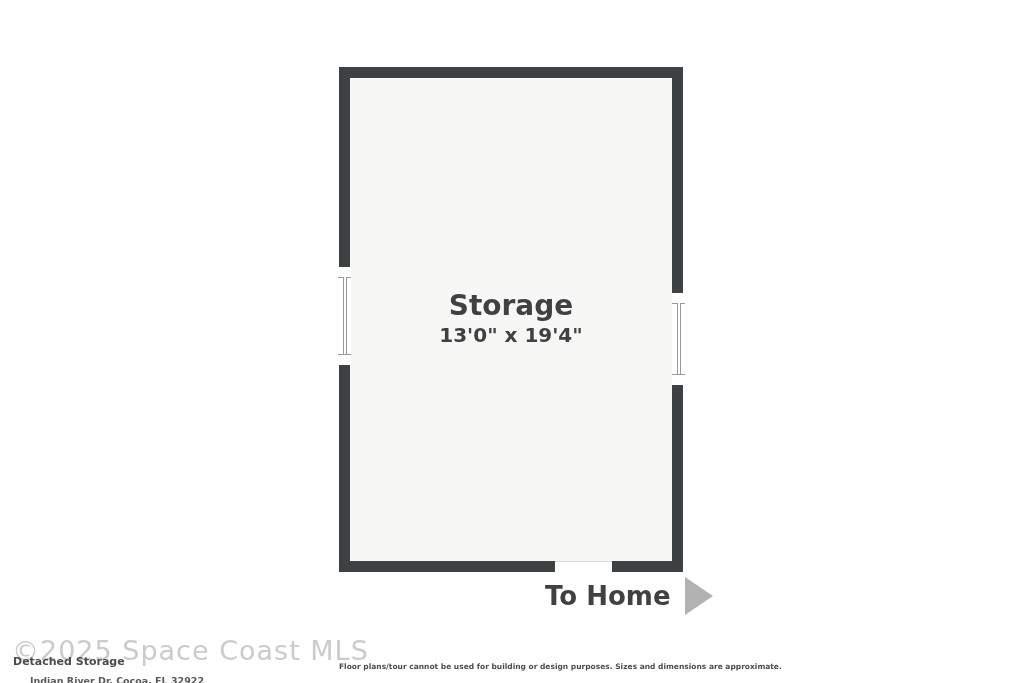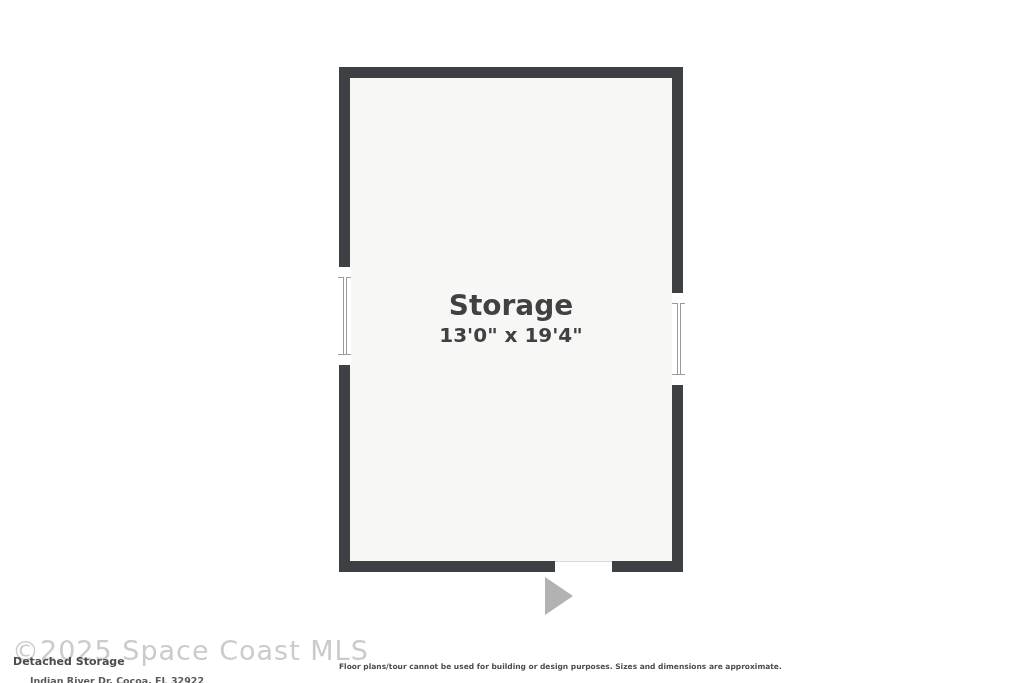--- a/index.html
+++ b/index.html
@@ -173,20 +173,21 @@
 
   <div class="window right">
     <div class="cap-top"></div>
     <div class="glass"></div>
     <div class="cap-bottom"></div>
   </div>
 
   <div class="door-opening"></div>
 
   <div class="to-home">
+    <span class="to-home-text">To Home</span>
     <span class="to-home-arrow"></span>
   </div>
 
   <div class="watermark">©2025 Space Coast MLS</div>
   <div class="address">Indian River Dr, Cocoa, FL 32922</div>
   <div class="plan-title">Detached Storage</div>
   <div class="disclaimer">Floor plans/tour cannot be used for building or design purposes. Sizes and dimensions are approximate.</div>
 
 </div>
 

